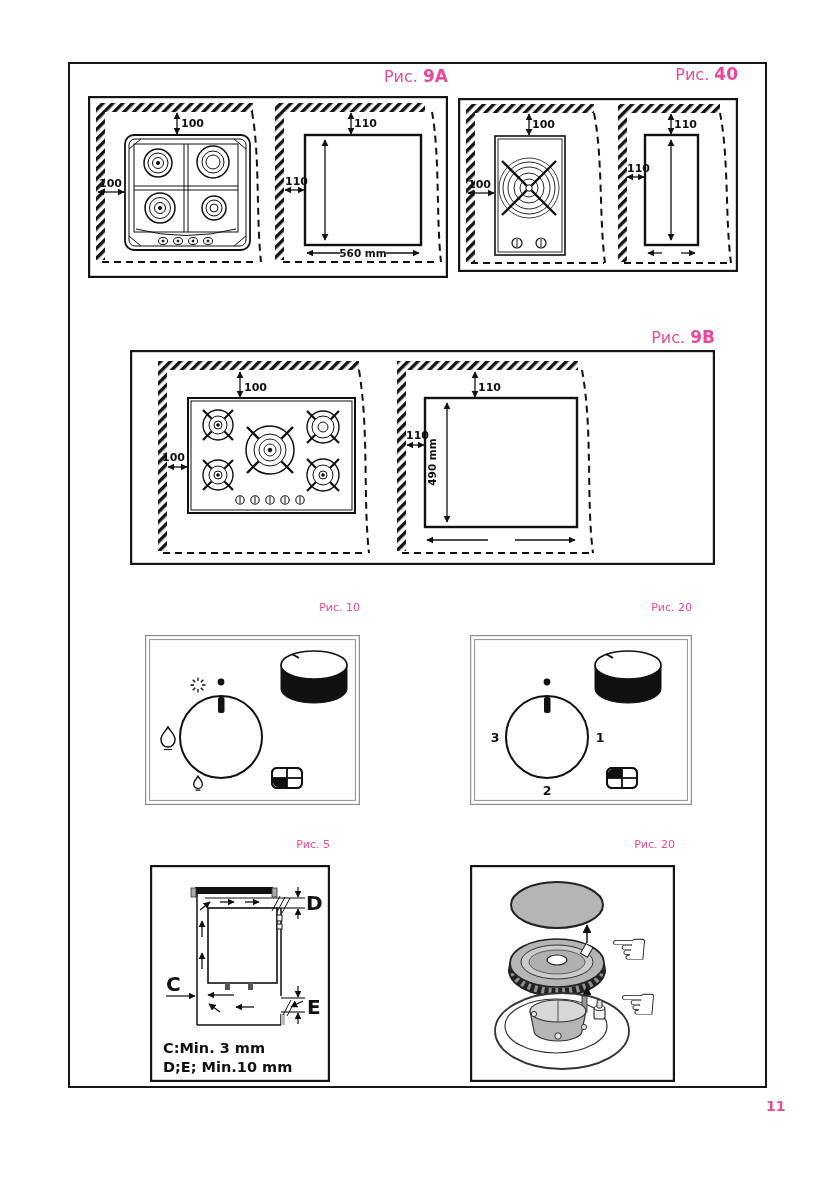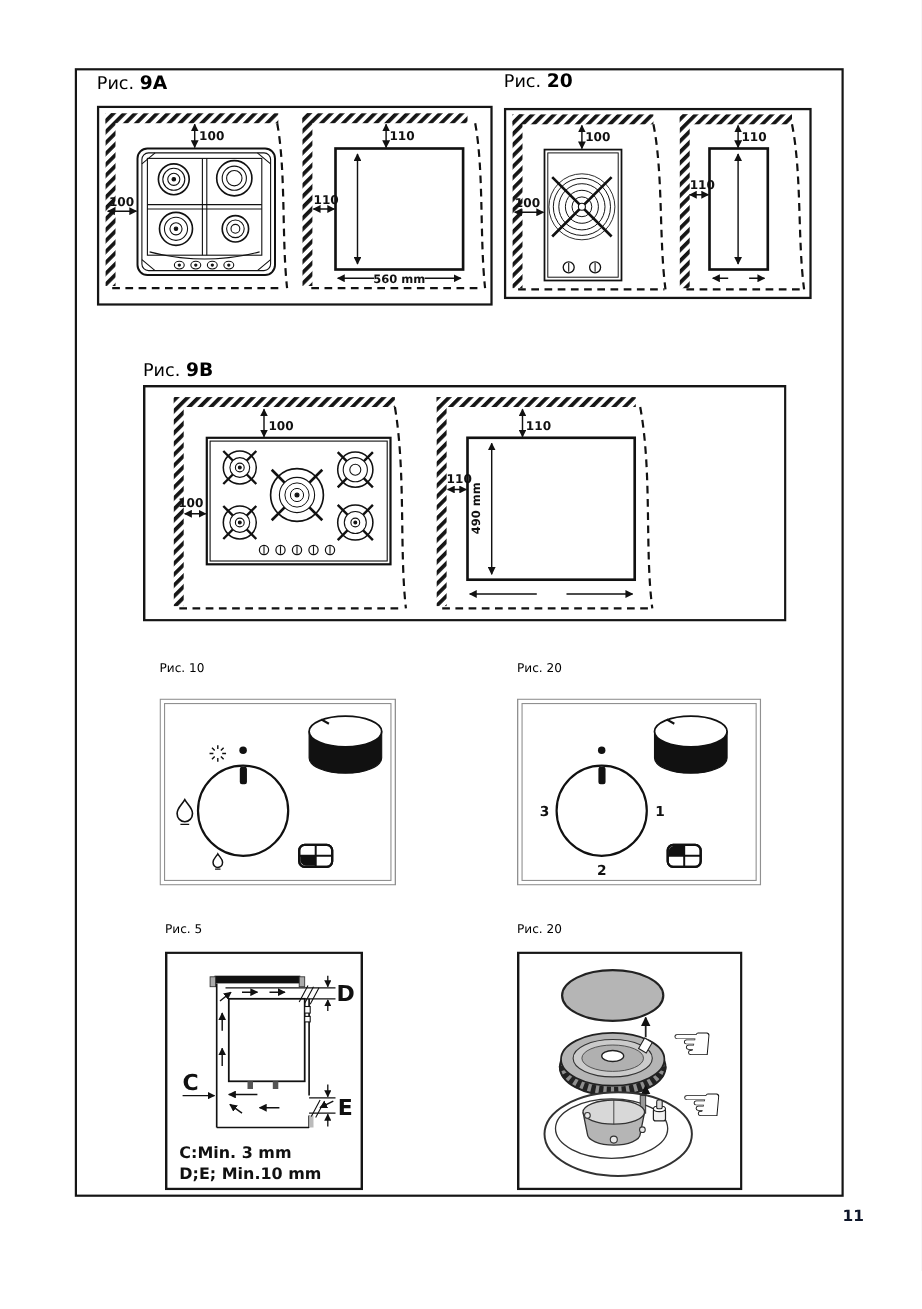--- a/index.html
+++ b/index.html
@@ -1,24 +1,24 @@
 <!DOCTYPE html>
 <html><head>
 <meta charset="utf-8">
 <style>
   html,body{margin:0;padding:0;background:#e8e8e8;}
   .page{position:relative;width:838px;height:1190px;background:#ffffff;
         font-family:"DejaVu Sans","Liberation Sans",sans-serif;color:#111;overflow:hidden;}
   .outer-border{position:absolute;left:68px;top:62px;width:699px;height:1026px;
         border:2.4px solid #151515;box-sizing:border-box;background:#fff;}
-  .figtitle{position:absolute;text-align:left;font-size:16px;color:#000000;white-space:nowrap;}
+  .figtitle{position:absolute;text-align:right;font-size:16px;color:#ec4899;white-space:nowrap;}
   .figtitle .tl{font-weight:normal;}
   .figtitle .tv{font-weight:bold;font-size:17px;}
   .figtitle.plain{font-size:11px;}
-  .pagenum{position:absolute;left:766px;top:1098px;font-size:14px;font-weight:bold;color:#0f172a;}
+  .pagenum{position:absolute;left:766px;top:1098px;font-size:14px;font-weight:bold;color:#ec4899;}
   svg{position:absolute;display:block;}
   svg text{fill:#111;font-family:"DejaVu Sans","Liberation Sans",sans-serif;}
   .dim{font-size:11px;font-weight:bold;}
   .dimsm{font-size:10.5px;font-weight:bold;}
   .big{font-size:20px;font-weight:bold;}
   .pos{font-size:12.5px;font-weight:bold;}
   .note{font-size:14.5px;font-weight:bold;}
   .hand{font-size:44px;}
 </style>
 </head>
@@ -104,21 +104,21 @@
       <line x1="197" y1="94" x2="216" y2="94" stroke="#111" stroke-width="1.3" marker-start="url(#m9a)" marker-end="url(#m9a)"></line>
       <text class="dim" x="197" y="89">110</text>
       <line x1="252" y1="157" x2="219" y2="157" stroke="#111" stroke-width="1.3" marker-end="url(#m9a)"></line>
       <line x1="298" y1="157" x2="331" y2="157" stroke="#111" stroke-width="1.3" marker-end="url(#m9a)"></line>
       <text class="dimsm" x="275" y="161" text-anchor="middle">560 mm</text>
     </g>
   </svg>
 
   <div class="figtitle" style="left:458px;top:64px;width:280px;">
     <span class="tl">Рис.</span>
-    <span class="tv">20</span>
+    <span class="tv">40</span>
   </div>
   <svg style="left:458px;top:98px;" width="280" height="174" viewBox="0 0 280 174">
     <defs>
       <pattern id="h20" patternUnits="userSpaceOnUse" width="7" height="7" patternTransform="rotate(45)">
         <rect width="7" height="7" fill="#fff"></rect>
           <rect width="3.4" height="7" fill="#151515"></rect>
       </pattern>
       <marker id="m20" viewBox="0 0 10 10" refX="9" refY="5" markerWidth="5.5" markerHeight="5.5" orient="auto-start-reverse">
         <path d="M0,0 L10,5 L0,10 z" fill="#111"></path>
       </marker>

